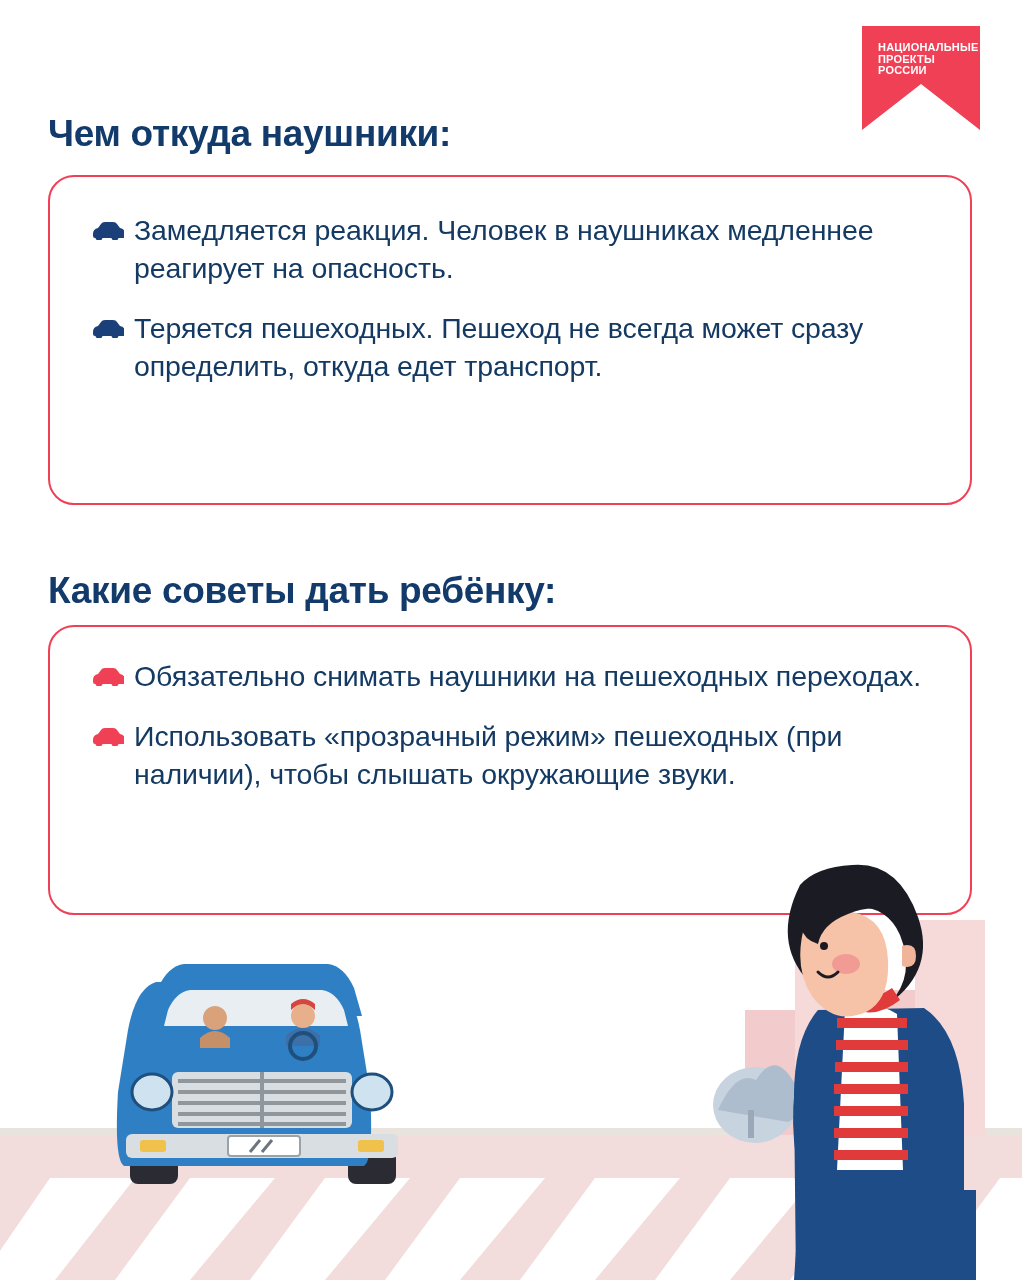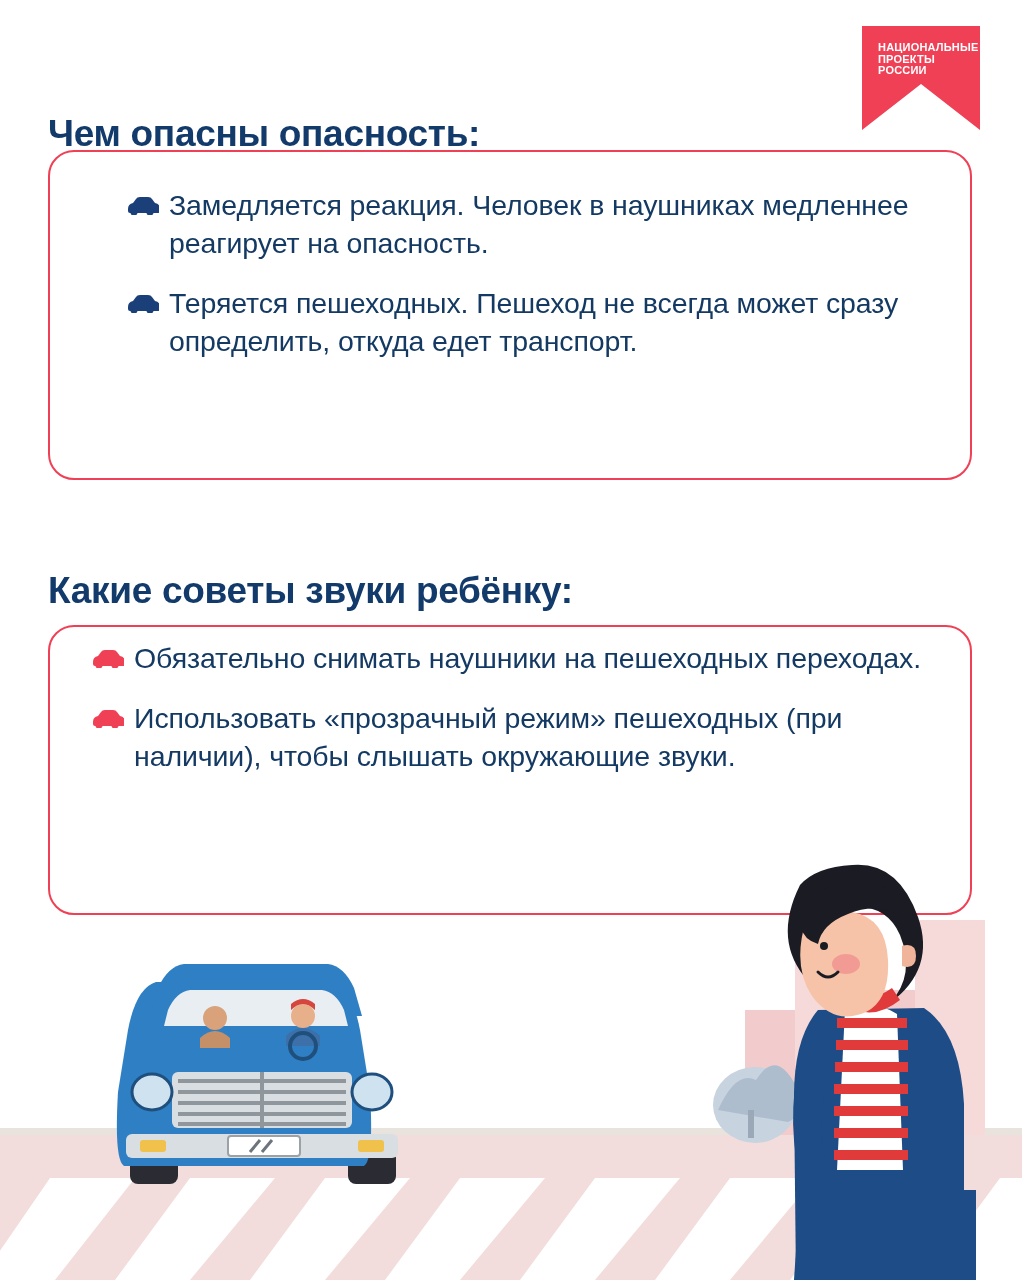--- a/index.html
+++ b/index.html
@@ -69,29 +69,29 @@
   
   .card {
     position: absolute;
     left: 48px;
     width: 924px;
     box-sizing: border-box;
     border: 2px solid #ef4056;
     border-radius: 26px;
     background: rgba(255,255,255,0.72);
   }
-  #card-dangers { top: 150px; height: 330px; padding-left: 35px; }
+  #card-dangers { top: 175px; height: 330px; }
   #card-advice  { top: 625px; height: 290px; }
 
   .card-list {
     list-style: none;
     margin: 0;
     padding: 34px 40px 0 40px;
   }
-  #card-advice .card-list { padding-top: 12px; }
+  #card-advice .card-list { padding-top: 30px; }
 
   .card-item {
     display: flex;
     align-items: flex-start;
     margin-bottom: 22px;
   }
   .card-item:last-child { margin-bottom: 0; }
 
   .bullet-icon {
     flex: 0 0 auto;
@@ -261,21 +261,21 @@
     <svg class="logo-flag" viewBox="0 0 118 104" xmlns="http://www.w3.org/2000/svg">
       <path d="M0 0 L118 0 L118 104 L59 58 L0 104 Z" fill="#ef4056"></path>
     </svg>
     <div class="logo-text">
       <div>НАЦИОНАЛЬНЫЕ</div>
       <div>ПРОЕКТЫ</div>
       <div>РОССИИ</div>
     </div>
   </div>
 
-  <h1 class="heading" id="heading-dangers">Чем опасны опасность:</h1>
+  <h1 class="heading" id="heading-dangers">Чем откуда наушники:</h1>
 
   <div class="card" id="card-dangers">
     <ul class="card-list">
       <li class="card-item">
         <span class="bullet-icon">
           <svg viewBox="0 0 34 20" width="34" height="20" xmlns="http://www.w3.org/2000/svg">
             <path d="M3 14 q0 -5 5 -6 l3 -4 q1 -2 4 -2 l8 0 q3 0 4 2 l3 4 q5 1 5 6 l0 2 q0 2 -2 2 l-28 0 q-2 0 -2 -2 z" fill="#1b3f78"></path>
             <circle cx="9" cy="17" r="3.6" fill="#1b3f78"></circle>
             <circle cx="25" cy="17" r="3.6" fill="#1b3f78"></circle>
           </svg>
@@ -288,21 +288,21 @@
             <path d="M3 14 q0 -5 5 -6 l3 -4 q1 -2 4 -2 l8 0 q3 0 4 2 l3 4 q5 1 5 6 l0 2 q0 2 -2 2 l-28 0 q-2 0 -2 -2 z" fill="#1b3f78"></path>
             <circle cx="9" cy="17" r="3.6" fill="#1b3f78"></circle>
             <circle cx="25" cy="17" r="3.6" fill="#1b3f78"></circle>
           </svg>
         </span>
         <span class="item-text">Теряется пешеходных. Пешеход не всегда может сразу определить, откуда едет транспорт.</span>
       </li>
     </ul>
   </div>
 
-  <h1 class="heading" id="heading-advice">Какие советы звуки ребёнку:</h1>
+  <h1 class="heading" id="heading-advice">Какие советы дать ребёнку:</h1>
 
   <div class="card" id="card-advice">
     <ul class="card-list">
       <li class="card-item">
         <span class="bullet-icon">
           <svg viewBox="0 0 34 20" width="34" height="20" xmlns="http://www.w3.org/2000/svg">
             <path d="M3 14 q0 -5 5 -6 l3 -4 q1 -2 4 -2 l8 0 q3 0 4 2 l3 4 q5 1 5 6 l0 2 q0 2 -2 2 l-28 0 q-2 0 -2 -2 z" fill="#ef4056"></path>
             <circle cx="9" cy="17" r="3.6" fill="#ef4056"></circle>
             <circle cx="25" cy="17" r="3.6" fill="#ef4056"></circle>
           </svg>

